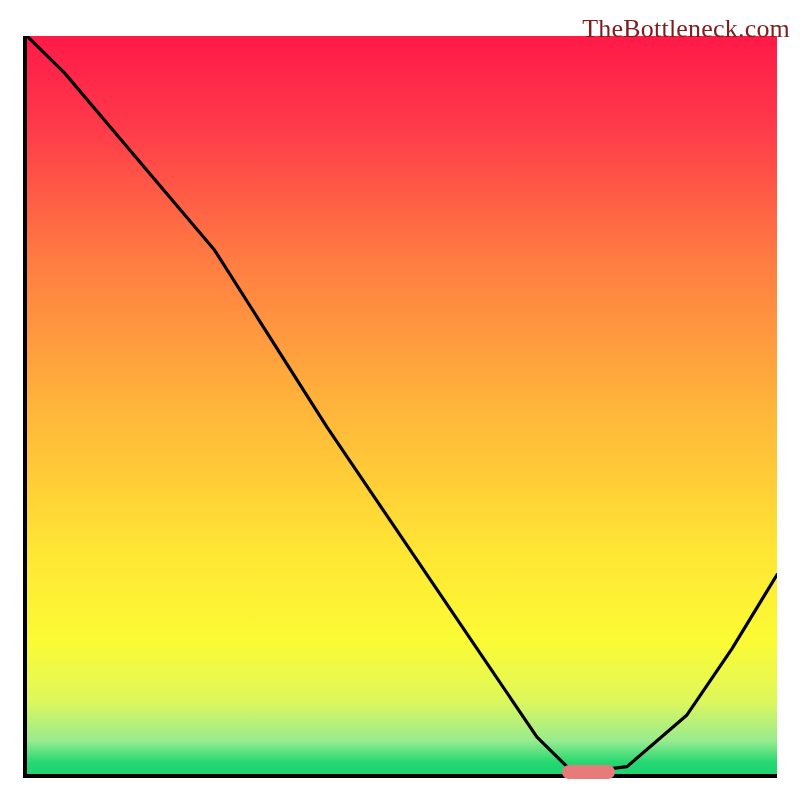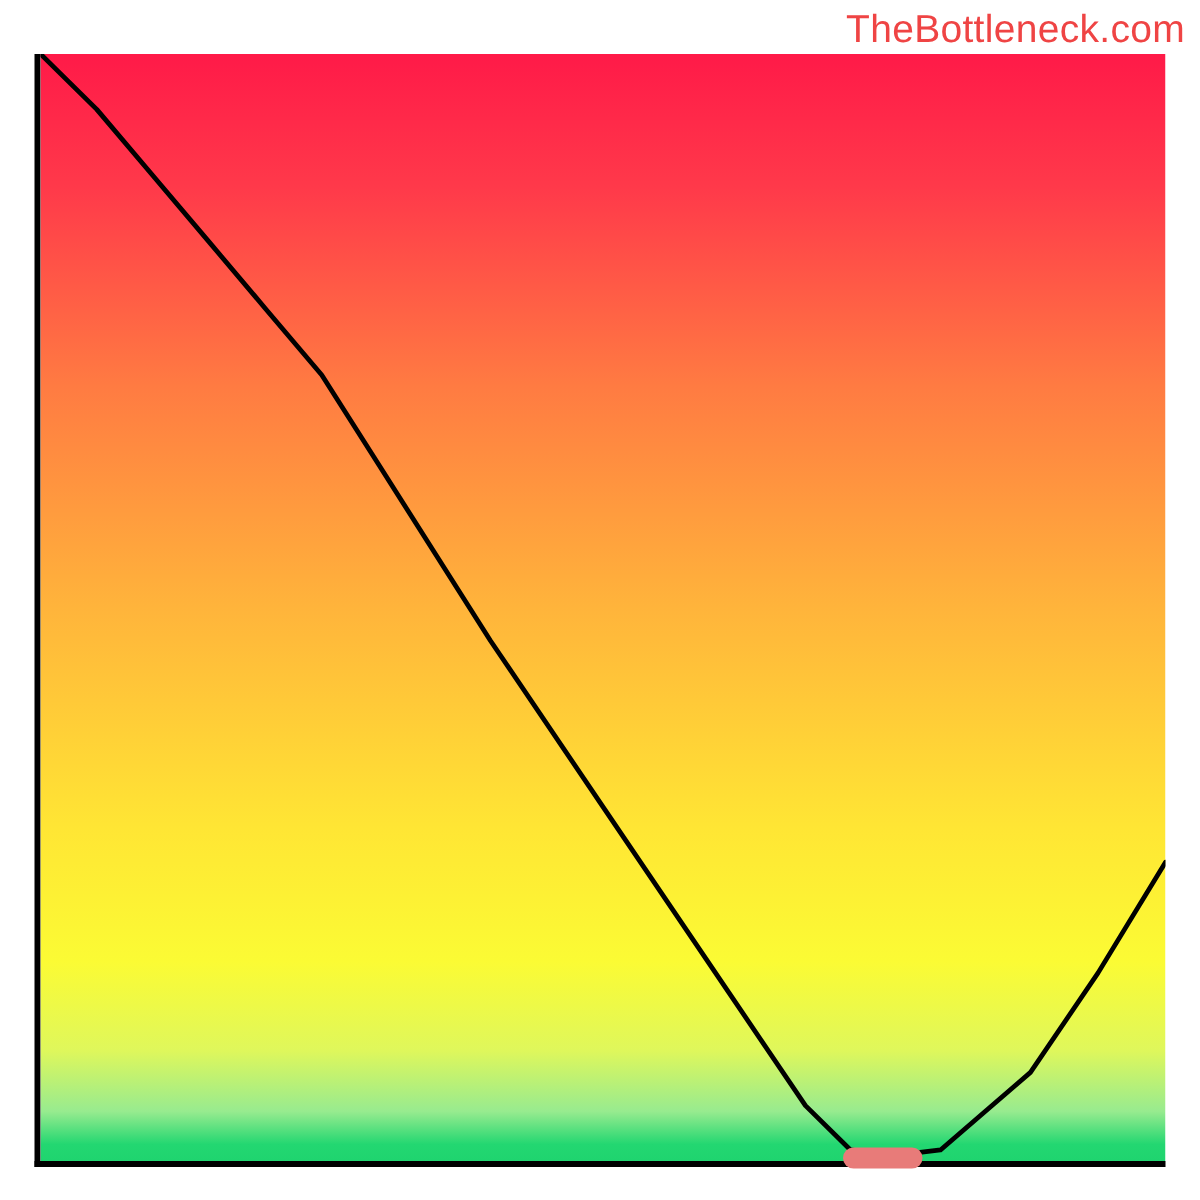--- a/index.html
+++ b/index.html
@@ -4,26 +4,26 @@
 <style>
   * { margin: 0; padding: 0; box-sizing: border-box; }
   html, body { width: 800px; height: 800px; overflow: hidden; background: #fff; }
   .chart-container {
     position: relative;
     width: 800px;
     height: 800px;
   }
   .watermark {
     position: absolute;
-    top: 4px;
+    top: 14px;
     right: 10px;
-    font-family: Liberation Sans, sans-serif;
+    font-family: Liberation Serif, serif;
     font-size: 26px;
     font-weight: 500;
-    color: #ef4444;
+    color: #7f1d1d;
     letter-spacing: 0.2px;
     z-index: 10;
   }
   .plot-area {
     position: absolute;
     left: 23px;
     top: 36px;
     width: 754px;
     height: 742px;
     border-left: 4px solid #000;

